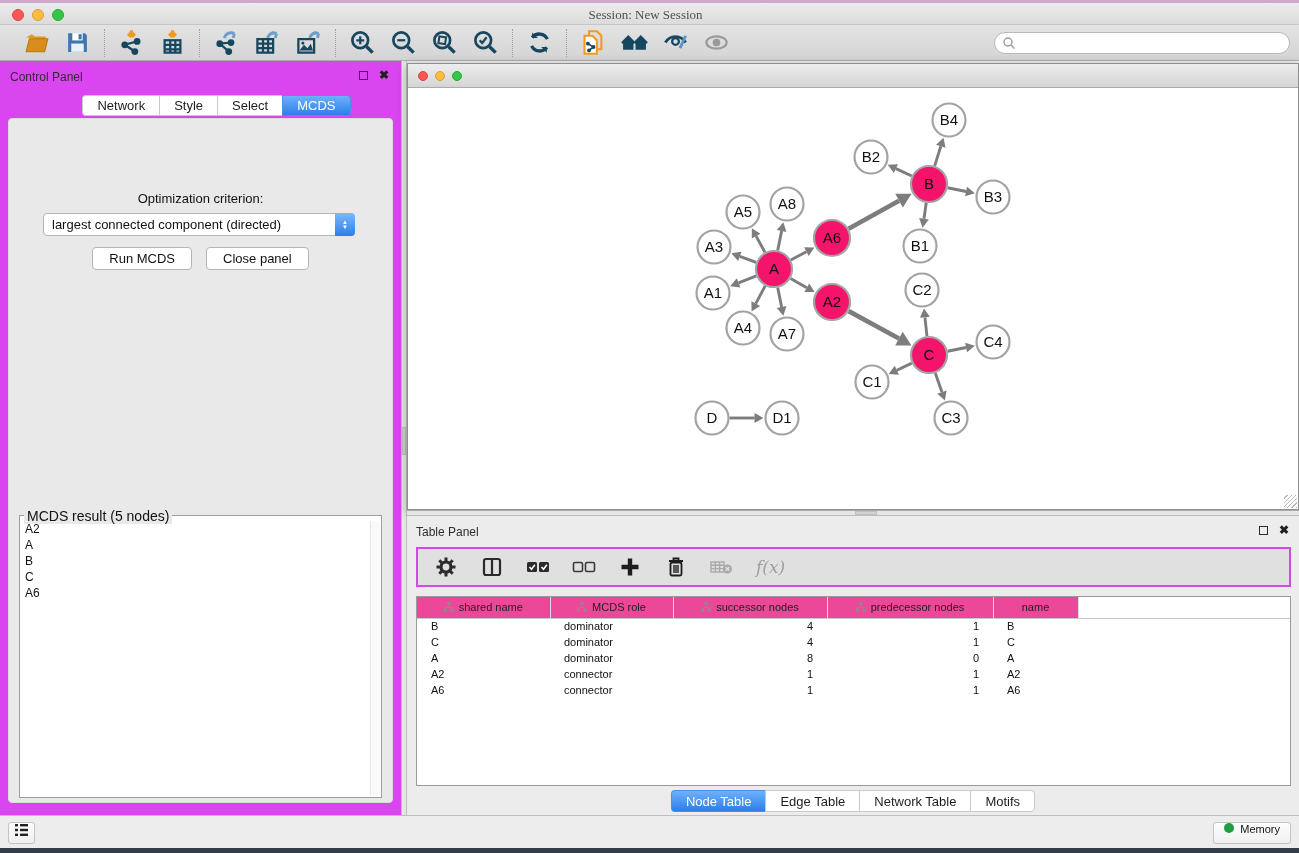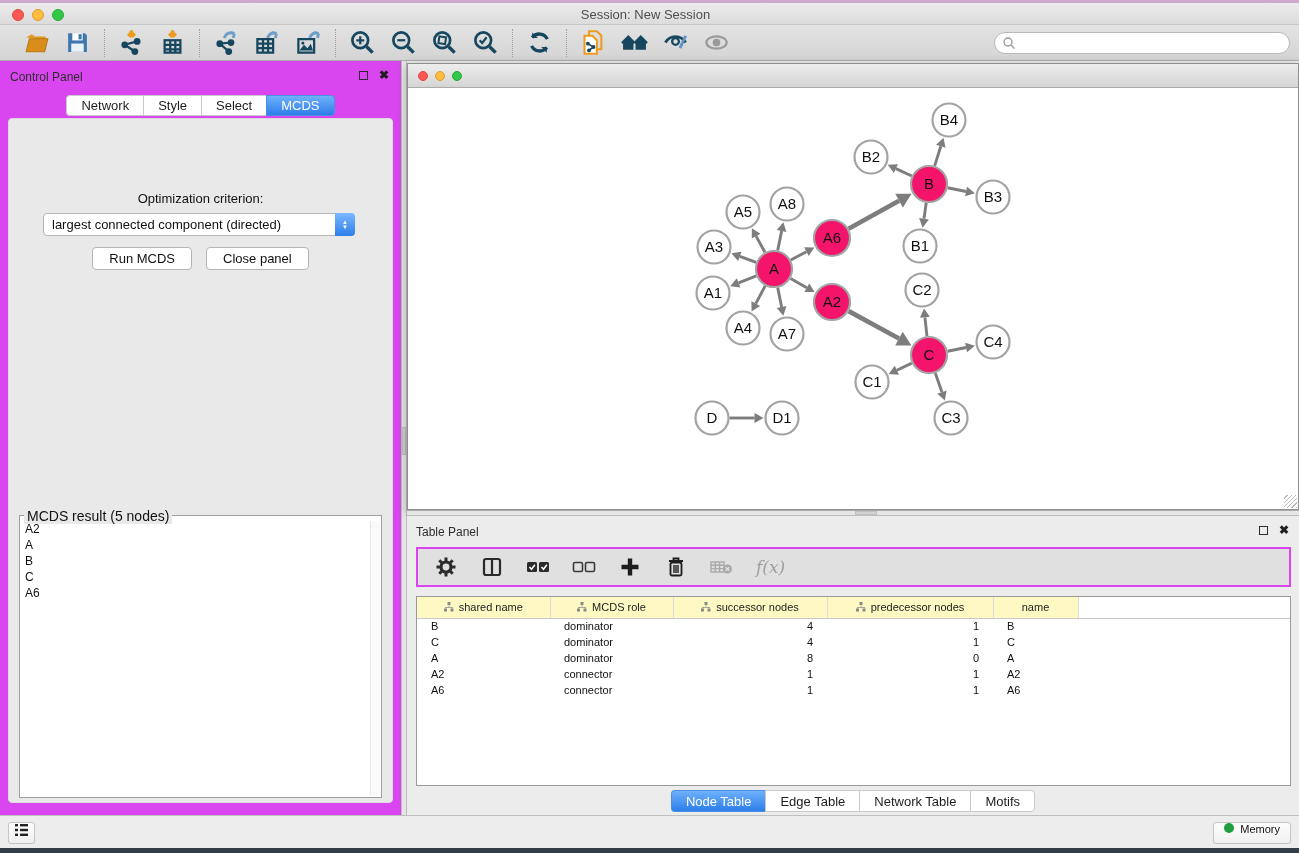--- a/index.html
+++ b/index.html
@@ -10,42 +10,42 @@
   .top-sliver { position:absolute; left:0; top:0; width:1299px; height:3px; background:#cfa9cc; }
   .bottom-strip { position:absolute; left:0; top:848px; width:1299px; height:5px; background:#333d47; }
 
   
   .titlebar { position:absolute; left:0; top:3px; width:1299px; height:22px;
     background:linear-gradient(#ECECEC,#DCDCDC); border-bottom:1px solid #C6C6C6; }
   .tl { position:absolute; top:6px; width:12px; height:12px; border-radius:50%; }
   .tl.red { left:12px; background:#FC5753; border:1px solid #DF4744; }
   .tl.yellow { left:32px; background:#FDBC40; border:1px solid #DE9F34; }
   .tl.green { left:52px; background:#33C748; border:1px solid #27AA35; }
-  .win-title { position:absolute; left:0; right:8px; top:4px; text-align:center; font-size:13px; color:#4f4f4f; }
+  .win-title { position:absolute; left:0; right:8px; top:4px; text-align:center; font-size:13px; color:#4f4f4f;font-family:Liberation Serif, serif; }
 
   
   .toolbar { position:absolute; left:0; top:25px; width:1299px; height:36px;
     background:linear-gradient(#E3E3E3,#D4D4D4); border-bottom:1px solid #ACACAC;
     display:flex; align-items:center; padding-left:10px; }
   .tgroup { display:flex; align-items:center; gap:14px; padding:0 13px; }
   .tsep { width:0; height:28px; border-left:1px dotted #9E9E9E; }
   .ticon { width:27px; height:27px; display:flex; align-items:center; justify-content:center; cursor:default; }
   .search-wrap { position:absolute; right:9px; top:7px; width:296px; height:22px; background:#fff;
     border:1px solid #B9B9B9; border-radius:12px; display:flex; align-items:center; padding-left:7px; }
 
   
   .main { position:absolute; left:0; top:61px; width:1299px; height:754px; }
 
   
   .control-panel { position:absolute; left:0; top:0; width:401px; height:754px; background:#d946ef; }
   .panel-head { position:absolute; left:10px; top:9px; font-size:12px; color:#2e2e2e; }
   .panel-ctrl { position:absolute; top:9px; display:flex; gap:11px; align-items:center; }
   .float-box { width:9px; height:9px; border:1.5px solid #2c2c2c; background:transparent; display:inline-block; }
   .close-x { font-size:12px; color:#1e1e1e; font-weight:bold; line-height:10px; }
-  .tabs-row { position:absolute; left:0; width:100%; display:flex; justify-content:center; gap:0; }
+  .tabs-row { position:absolute; left:16px; width:100%; display:flex; justify-content:center; gap:0; }
   .cp-tabs { top:34px; }
   .tab-btn { height:21px; padding:0 14px; font-size:13px; background:#fff; border:1px solid #C9C9C9;
     border-right:none; color:#1d1d1d; display:flex; align-items:center; }
   .tab-btn:first-child { border-radius:4px 0 0 4px; }
   .tab-btn:last-child { border-radius:0 4px 4px 0; border-right:1px solid #C9C9C9; }
   .tab-btn.active { background:linear-gradient(#6EB1FC,#2D7EEA); color:#fff; border-color:#4A90E2; }
   .cp-inner { position:absolute; left:8px; right:8px; top:57px; bottom:12px; background:#E9E9E9;
     border:1px solid #DBDBDB; border-radius:4px; }
   .opt-label { position:absolute; left:0; right:0; top:72px; text-align:center; font-size:13px; color:#111; }
   .dropdown { position:absolute; left:34px; right:37px; top:94px; height:23px; background:#fff;
@@ -88,21 +88,21 @@
 
   
   .table-panel { position:absolute; left:407px; top:455px; width:892px; height:299px; background:#ECECEC; }
   .tp-toolbar { position:absolute; left:9px; right:8px; top:31px; height:40px; background:#E0E0E0;
     border:2px solid #d946ef; display:flex; align-items:center; gap:22px; padding-left:16px; }
   .tp-icon { width:24px; height:24px; display:flex; align-items:center; justify-content:center; }
   .fx-label { font-family:"DejaVu Serif",serif; font-style:italic; font-size:17px; color:#9E9E9E; }
   .data-table { position:absolute; left:9px; right:8px; top:80px; bottom:29px; background:#fff;
     border:1px solid #9A9A9A; overflow:hidden; }
   table.grid { border-collapse:collapse; width:100%; table-layout:fixed; }
-  table.grid th { height:21px; background:#fef9c3; border-bottom:1px solid #C8C8C8; border-right:1px solid #DCDCDC;
+  table.grid th { height:21px; background:#ec4899; border-bottom:1px solid #C8C8C8; border-right:1px solid #DCDCDC;
     font-size:11px; font-weight:normal; color:#222; text-align:center; white-space:nowrap; overflow:hidden; }
   table.grid th .hicon { margin-right:5px; vertical-align:-1px; }
   table.grid td { height:16px; font-size:11px; color:#111; white-space:nowrap; overflow:hidden; padding:0 14px; }
   td.al { text-align:left; } td.ar { text-align:right; }
   .tp-tabs { bottom:3px; top:auto; position:absolute; left:0; width:100%; display:flex; justify-content:center; }
   .tp-tabs .tab-btn { font-size:13px; height:22px; }
 
   
   .statusbar { position:absolute; left:0; top:815px; width:1299px; height:33px; background:#EDEDED; border-top:1px solid #BFBFBF; }
   .sb-btn { position:absolute; top:6px; height:22px; background:linear-gradient(#FDFDFD,#F0F0F0);

